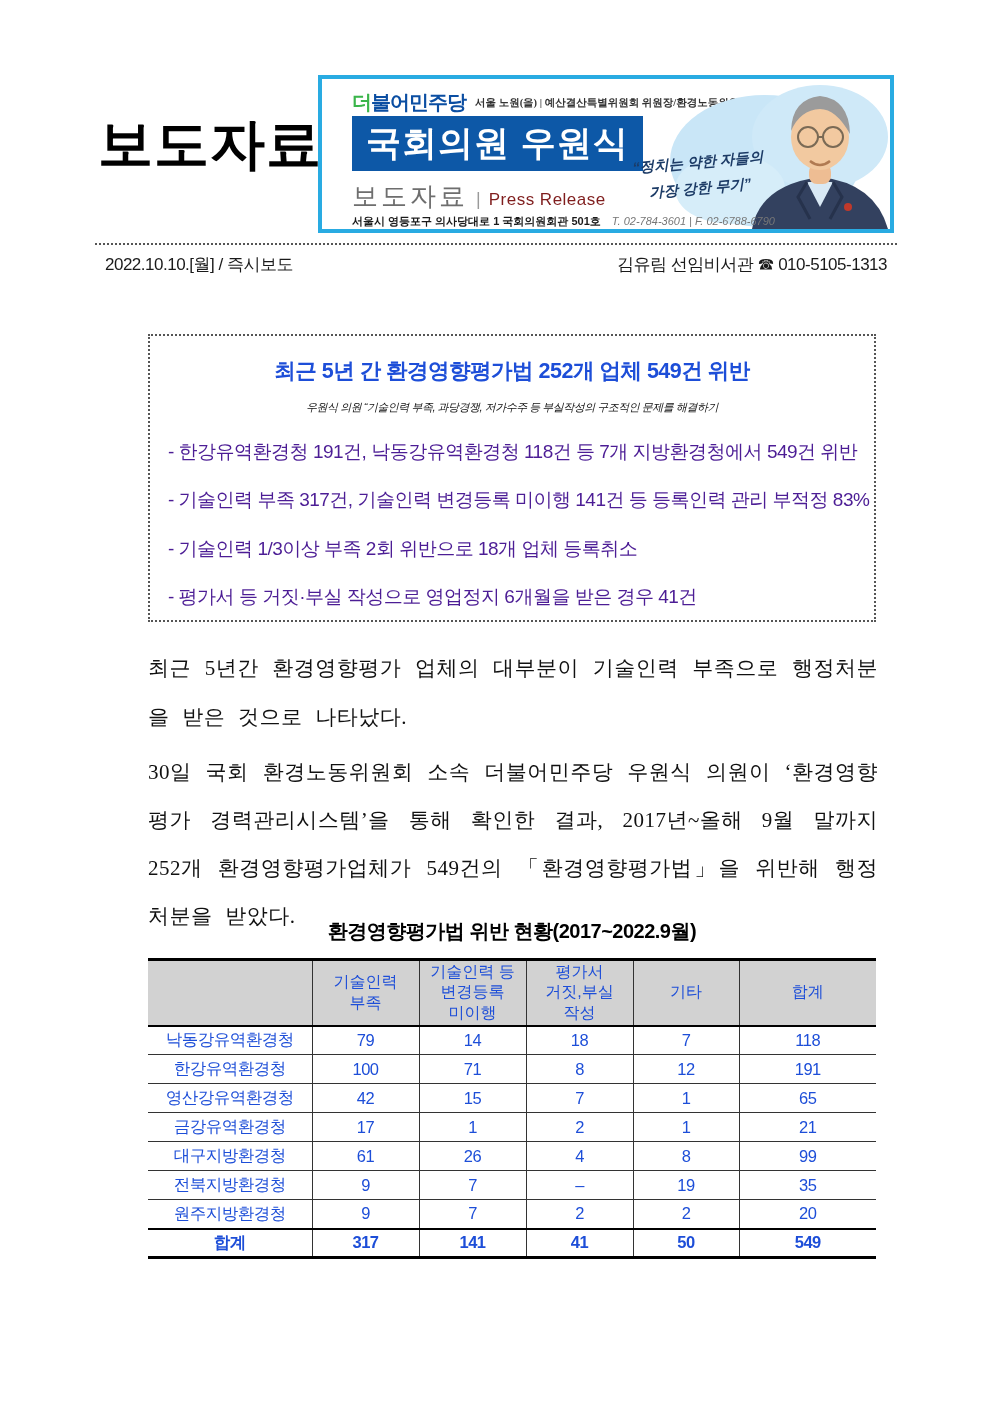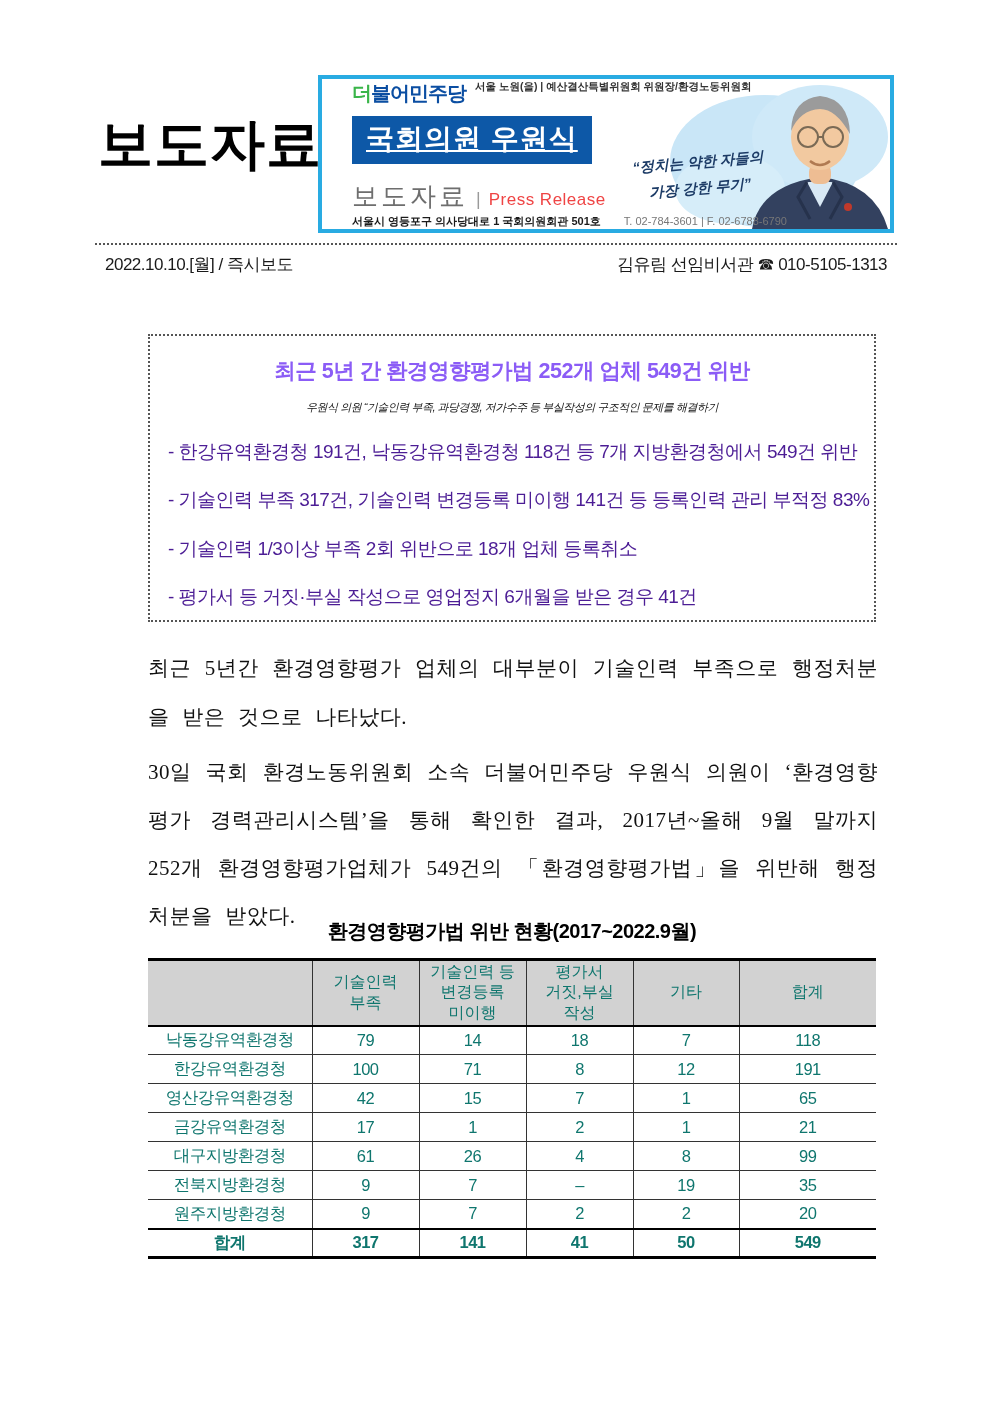--- a/index.html
+++ b/index.html
@@ -12,38 +12,38 @@
   
   .big-title {
     position:absolute; left:98px; top:108px;
     font-size:55px; font-weight:900; letter-spacing:1px; color:#000;
   }
   .banner {
     position:absolute; left:318px; top:75px; width:576px; height:158px;
     border:4px solid #29abe2; background:#fff;
   }
   .party-row {
-    position:absolute; left:30px; top:1px; display:flex; align-items:flex-start; gap:9px; white-space:nowrap;
+    position:absolute; left:30px; top:10px; display:flex; align-items:center; gap:9px; white-space:nowrap;font-family:Liberation Serif, serif;
   }
   .party-logo { font-size:20px; font-weight:900; letter-spacing:-1px; }
   .party-logo .p-green { color:#3ab54a; }
   .party-logo .p-blue  { color:#0b4ea2; }
   .party-desc { font-size:10.5px; font-weight:700; color:#333; }
   .name-band {
     position:absolute; left:30px; top:37px; background:#0d58a7; color:#fff;
-    font-size:28px; font-weight:800; line-height:1; padding:9px 14px 11px 14px;
-    letter-spacing:1px; white-space:nowrap; z-index:3;text-decoration:underline;
+    font-size:35px; font-weight:800; line-height:1; padding:9px 14px 11px 14px;
+    letter-spacing:1px; white-space:nowrap; z-index:3;
   }
   .press-row { position:absolute; left:30px; top:100px; display:flex; align-items:baseline; gap:8px; z-index:3; }
   .press-kr  { font-size:26px; font-weight:300; color:#6e6e6e; letter-spacing:3px; }
   .press-div { font-size:18px; color:#9a9a9a; }
-  .press-en  { font-size:17px; font-weight:400; color:#ef4444; letter-spacing:.5px; }
+  .press-en  { font-size:17px; font-weight:400; color:#7f1d1d; letter-spacing:.5px; }
   .addr-row  { position:absolute; left:30px; top:135px; font-size:11px; white-space:nowrap; z-index:3; }
   .addr-bold { font-weight:700; color:#1a1a1a; }
-  .addr-contact { color:#777; margin-left:20px; }
+  .addr-contact { color:#777; margin-left:8px;font-style:italic; }
   .photo-wrap { position:absolute; right:0; top:0; width:230px; height:150px; z-index:1; }
   .quote {
     position:absolute; left:292px; top:70px; width:170px; z-index:4;
     font-size:14.5px; font-weight:700; font-style:italic; color:#1c3b66;
     transform:rotate(-5deg); text-align:center; line-height:1.8; white-space:nowrap;
   }
 
   
   .dotted-rule {
     position:absolute; left:95px; top:243px; width:802px; height:0;
@@ -54,21 +54,21 @@
     display:flex; justify-content:space-between; align-items:center;
     font-size:17px; color:#1a1a1a; letter-spacing:-0.5px;
   }
 
   
   .summary-box {
     position:absolute; left:148px; top:334px; width:728px; height:288px;
     border:2px dotted #555; background:#fff; padding:16px 18px 0 18px;
   }
   .summary-title {
-    text-align:center; font-size:21.5px; font-weight:800; color:#8b5cf6;
+    text-align:center; font-size:21.5px; font-weight:800; color:#1d4ed8;
     letter-spacing:-0.5px; margin-top:4px;
   }
   .summary-sub {
     text-align:center; font-size:11px; font-style:italic; color:#111;
     margin-top:12px; line-height:1.9; letter-spacing:-0.5px;
   }
   .summary-bullets { margin-top:10px; }
   .summary-bullets .bullet {
     font-size:19px; color:#4c1d95; line-height:2.55; letter-spacing:-0.5px; white-space:nowrap;
   }
@@ -85,21 +85,21 @@
 
   
   .table-title {
     position:absolute; left:148px; top:918px; width:728px;
     text-align:center; font-size:20px; font-weight:800; color:#000; letter-spacing:-0.5px;
   }
   table.viol {
     position:absolute; left:148px; top:958px; width:728px;
     border-collapse:collapse; table-layout:fixed;
     border-top:3px solid #000; border-bottom:3px solid #000;
-    font-size:16.5px; color:#0f766e;
+    font-size:16.5px; color:#1d4ed8;
   }
   table.viol col.c0 { width:164px; }
   table.viol col.c1 { width:107px; }
   table.viol col.c2 { width:107px; }
   table.viol col.c3 { width:107px; }
   table.viol col.c4 { width:106px; }
   table.viol col.c5 { width:137px; }
   table.viol th, table.viol td {
     border:1px solid #333; text-align:center; vertical-align:middle;
   }

